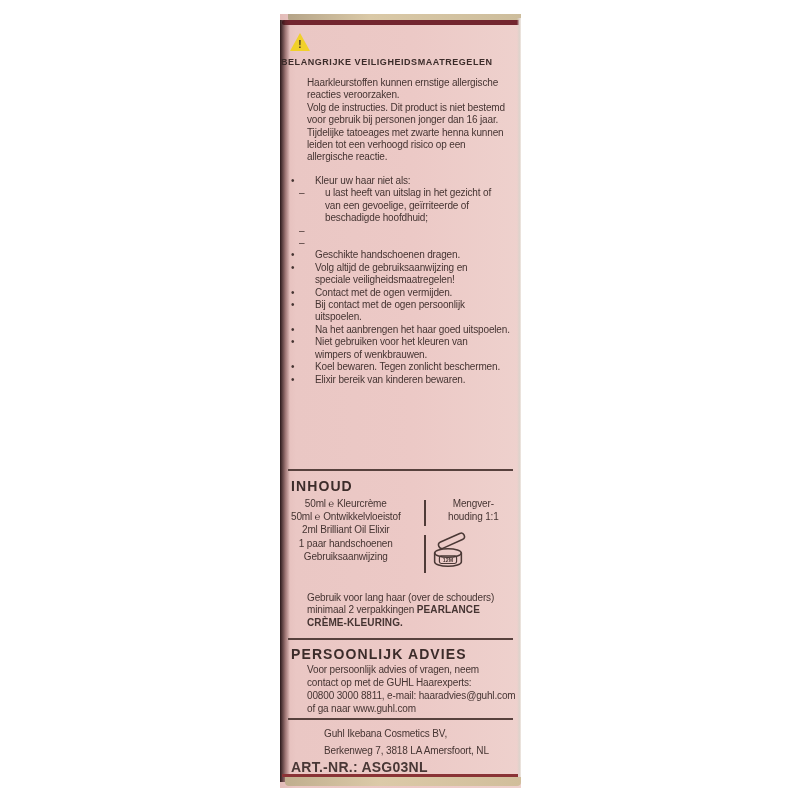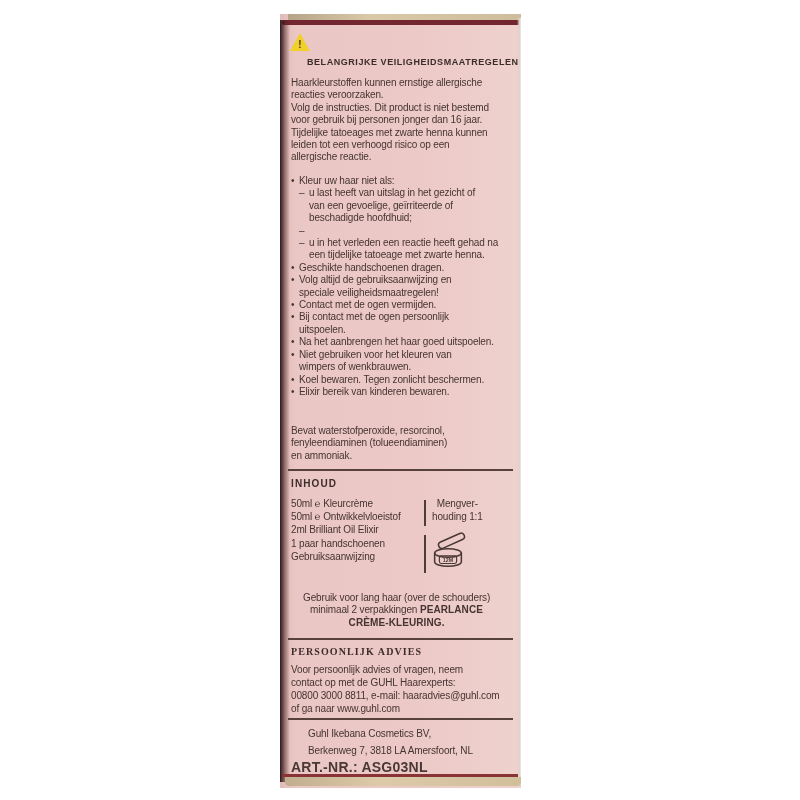--- a/index.html
+++ b/index.html
@@ -19,31 +19,31 @@
                  background:linear-gradient(90deg,#b5a488,#dac9a7 35%,#cdbd9c); border-radius:0 0 3px 3px; }
   .edge-top-maroon { position:absolute; left:2px; top:6px; right:0; height:5px; background:#73262f; border-radius:2px; }
   .edge-bottom-maroon { position:absolute; left:2px; top:760px; right:3px; height:3px; background:#8a3336; }
   .edge-bottom-cream  { position:absolute; left:5px; top:763px; right:0; height:9px;
                  background:linear-gradient(90deg,#c0ae8e,#dccaa8 40%,#d1be9b); border-radius:0 0 4px 4px; }
   .edge-right  { position:absolute; right:0; top:4px; width:4px; height:760px;
                  background:linear-gradient(90deg,rgba(255,255,255,0),#ddd2cb 60%,#f1eae4); }
 
   .abs { position:absolute; }
   .txt { color:#453432; font-size:10px; line-height:12.4px; letter-spacing:-0.15px; }
-  .ml  { white-space:pre; }
+  .ml  { white-space:pre;margin-left:16px; }
 
   .warn {
     position:absolute; left:10px; top:19px; width:20px; height:18px;
     background:#f1d02a; clip-path:polygon(50% 0,100% 100%,0 100%);
     display:flex; align-items:flex-end; justify-content:center;
   }
   .warn-ex { font-size:10px; font-weight:bold; color:#41331f; line-height:1; padding-bottom:1px; }
 
   .h-main { color:#3c2c2a; font-weight:bold; font-size:9px; letter-spacing:0.55px; white-space:nowrap; }
-  .h-sec  { color:#3c2c2a; font-weight:bold; font-size:10px; letter-spacing:1.1px; white-space:nowrap; }
+  .h-sec  { color:#3c2c2a; font-weight:bold; font-size:14px; letter-spacing:1.1px; white-space:nowrap; }
 
   .b-row   { display:flex; }
   .b-m     { flex:none; width:8px; }
   .sub-row { padding-left:8px; }
   .sub-row .b-m { width:10px; }
 
   .rule { position:absolute; left:8px; width:225px; height:1.5px; background:#57413d; }
   .vdiv { position:absolute; width:1.5px; background:#4f3b38; }
 
   .inh-line { white-space:pre; line-height:13.2px; }
@@ -59,21 +59,21 @@
     <div class="edge-top-maroon"></div>
     <div class="edge-left"></div>
     <div class="edge-right"></div>
     <div class="edge-bottom-maroon"></div>
     <div class="edge-bottom-cream"></div>
 
     <div class="warn">
       <span class="warn-ex">!</span>
     </div>
 
-    <div class="abs h-main" style="left:27px; top:43px;">BELANGRIJKE VEILIGHEIDSMAATREGELEN</div>
+    <div class="abs h-main" style="left:1px; top:43px;">BELANGRIJKE VEILIGHEIDSMAATREGELEN</div>
 
     <div class="abs txt ml" style="left:11px; top:63px;">Haarkleurstoffen kunnen ernstige allergische
 reacties veroorzaken.
 Volg de instructies. Dit product is niet bestemd
 voor gebruik bij personen jonger dan 16 jaar.
 Tijdelijke tatoeages met zwarte henna kunnen
 leiden tot een verhoogd risico op een
 allergische reactie.</div>
 
     <div class="abs txt" style="left:11px; top:161px; width:224px;">
@@ -85,22 +85,20 @@
         <span class="b-m">–</span>
         <span class="ml">u last heeft van uitslag in het gezicht of
 van een gevoelige, geïrriteerde of
 beschadigde hoofdhuid;</span>
       </div>
       <div class="b-row sub-row">
         <span class="b-m">–</span>
       </div>
       <div class="b-row sub-row">
         <span class="b-m">–</span>
-        <span class="ml">u in het verleden een reactie heeft gehad na
-een tijdelijke tatoeage met zwarte henna.</span>
       </div>
       <div class="b-row">
         <span class="b-m">•</span>
         <span class="ml">Geschikte handschoenen dragen.</span>
       </div>
       <div class="b-row">
         <span class="b-m">•</span>
         <span class="ml">Volg altijd de gebruiksaanwijzing en
 speciale veiligheidsmaatregelen!</span>
       </div>
@@ -125,29 +123,26 @@
       <div class="b-row">
         <span class="b-m">•</span>
         <span class="ml">Koel bewaren. Tegen zonlicht beschermen.</span>
       </div>
       <div class="b-row">
         <span class="b-m">•</span>
         <span class="ml">Elixir bereik van kinderen bewaren.</span>
       </div>
     </div>
 
-    <div class="abs txt ml" style="left:11px; top:411px;">Bevat waterstofperoxide, resorcinol,
-fenyleendiaminen (tolueendiaminen)
-en ammoniak.</div>
 
     <div class="rule" style="top:455px;"></div>
 
     <div class="abs h-sec" style="left:11px; top:464px;">INHOUD</div>
 
-    <div class="abs txt" style="left:11px; top:483px;">
+    <div class="abs txt" style="left:11px; top:483px;text-align:center;">
       <div class="inh-line">50ml ℮ Kleurcrème</div>
       <div class="inh-line">50ml ℮ Ontwikkelvloeistof</div>
       <div class="inh-line">2ml Brilliant Oil Elixir</div>
       <div class="inh-line">1 paar handschoenen</div>
       <div class="inh-line">Gebruiksaanwijzing</div>
     </div>
 
     <div class="vdiv" style="left:144px; top:486px; height:26px;"></div>
     <div class="abs txt ml" style="left:152px; top:483px; line-height:13.2px;text-align:center;">Mengver-
 houding 1:1</div>
@@ -158,27 +153,27 @@
         <g transform="rotate(-24 25 10)">
           <rect x="11" y="7" width="29" height="7" rx="3.5"></rect>
         </g>
         <ellipse cx="22" cy="23" rx="14" ry="4.5"></ellipse>
         <path d="M8 23 v9.5 a14 4.5 0 0 0 28 0 v-9.5"></path>
       </g>
       <rect x="13" y="26" width="18" height="8" rx="2" fill="none" stroke="#4a3835" stroke-width="1.2"></rect>
       <text x="22" y="32.5" text-anchor="middle" font-size="5.6" font-weight="bold" fill="#4a3835">12M</text>
     </svg>
 
-    <div class="abs txt ml" style="left:23px; top:578px;text-align:center;"><span>Gebruik voor lang haar (over de schouders)
+    <div class="abs txt ml" style="left:11px; top:578px;"><span>Gebruik voor lang haar (over de schouders)
 minimaal 2 verpakkingen </span><span class="bold">PEARLANCE
 CRÈME-KLEURING.</span></div>
 
     <div class="rule" style="top:624px;"></div>
 
-    <div class="abs h-sec" style="left:11px; top:632px;font-family:Liberation Serif, serif;">PERSOONLIJK ADVIES</div>
+    <div class="abs h-sec" style="left:11px; top:632px;">PERSOONLIJK ADVIES</div>
 
     <div class="abs txt ml" style="left:11px; top:649px; line-height:13px;">Voor persoonlijk advies of vragen, neem
 contact op met de GUHL Haarexperts:
 00800 3000 8811, e-mail: haaradvies@guhl.com
 of ga naar www.guhl.com</div>
 
     <div class="rule" style="top:704px;"></div>
 
     <div class="abs txt ml" style="left:28px; top:711px; line-height:17px;">Guhl Ikebana Cosmetics BV,
 Berkenweg 7, 3818 LA Amersfoort, NL</div>

